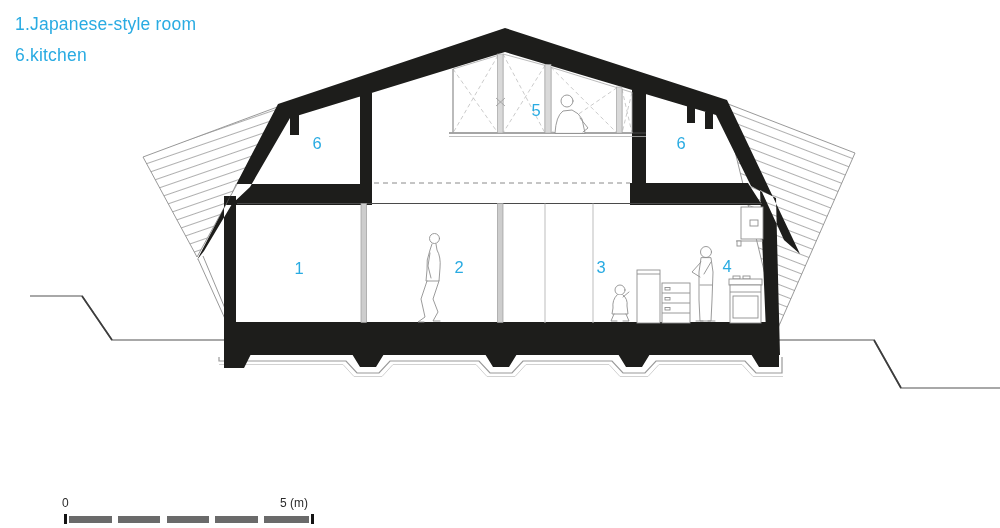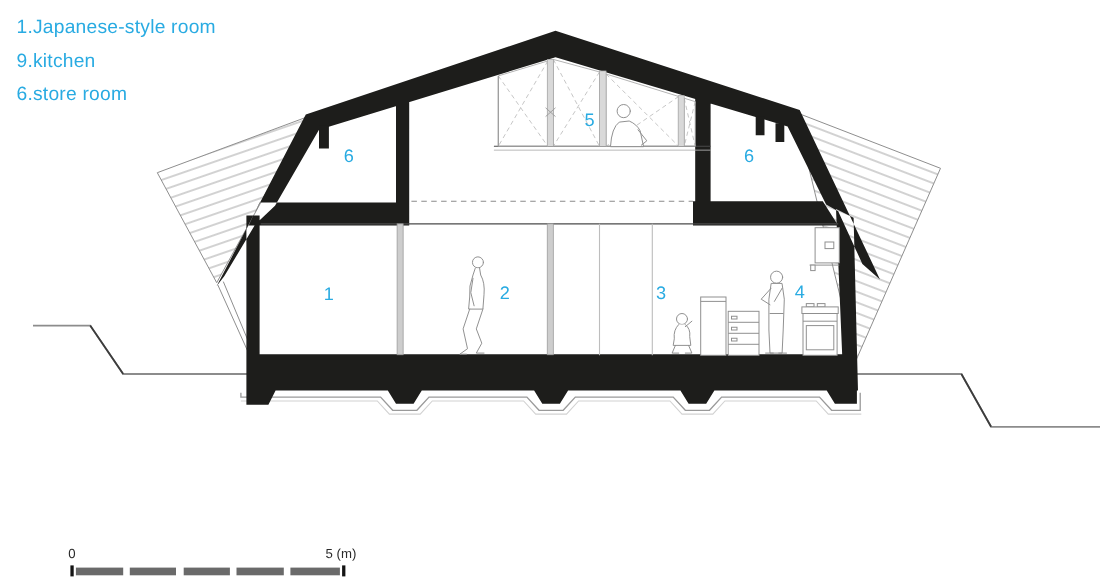--- a/index.html
+++ b/index.html
@@ -169,35 +169,34 @@
     </g>
     <g fill="#ffffff" stroke="#909090" stroke-width="0.9" stroke-linejoin="round" stroke-linecap="round">
       <path d="M555,133 Q556,116 563,111 L572,110 Q579,113 582,119 L585,133 Z"></path>
       <circle cx="567" cy="101" r="6"></circle>
       <path d="M580,118 L588,128 L583,132" fill="none"></path>
     </g>
   </svg>
 
   <div class="legend">
     <div>1.Japanese-style room</div>
-    <div>9.kitchen</div>
-    <div>6.store room</div>
+    <div>6.kitchen</div>
   </div>
 
   <div class="room-label" style="left:299px;top:268px">1</div>
   <div class="room-label" style="left:459px;top:267px">2</div>
   <div class="room-label" style="left:601px;top:267px">3</div>
   <div class="room-label" style="left:727px;top:266px">4</div>
   <div class="room-label" style="left:536px;top:110px">5</div>
   <div class="room-label" style="left:317px;top:143px">6</div>
   <div class="room-label" style="left:681px;top:143px">6</div>
 
   <div>
     <span class="scale-num" style="left:62px;top:496px">0</span>
-    <span class="scale-num" style="left:296px;top:496px">5 (m)</span>
+    <span class="scale-num" style="left:280px;top:496px">5 (m)</span>
     <div class="scale-tick" style="left:64px"></div>
     <div class="scale-seg" style="left:69px;width:43px"></div>
     <div class="scale-seg" style="left:118px;width:42px"></div>
     <div class="scale-seg" style="left:167px;width:42px"></div>
     <div class="scale-seg" style="left:215px;width:43px"></div>
     <div class="scale-seg" style="left:264px;width:45px"></div>
     <div class="scale-tick" style="left:311px"></div>
   </div>
 
 </div>

